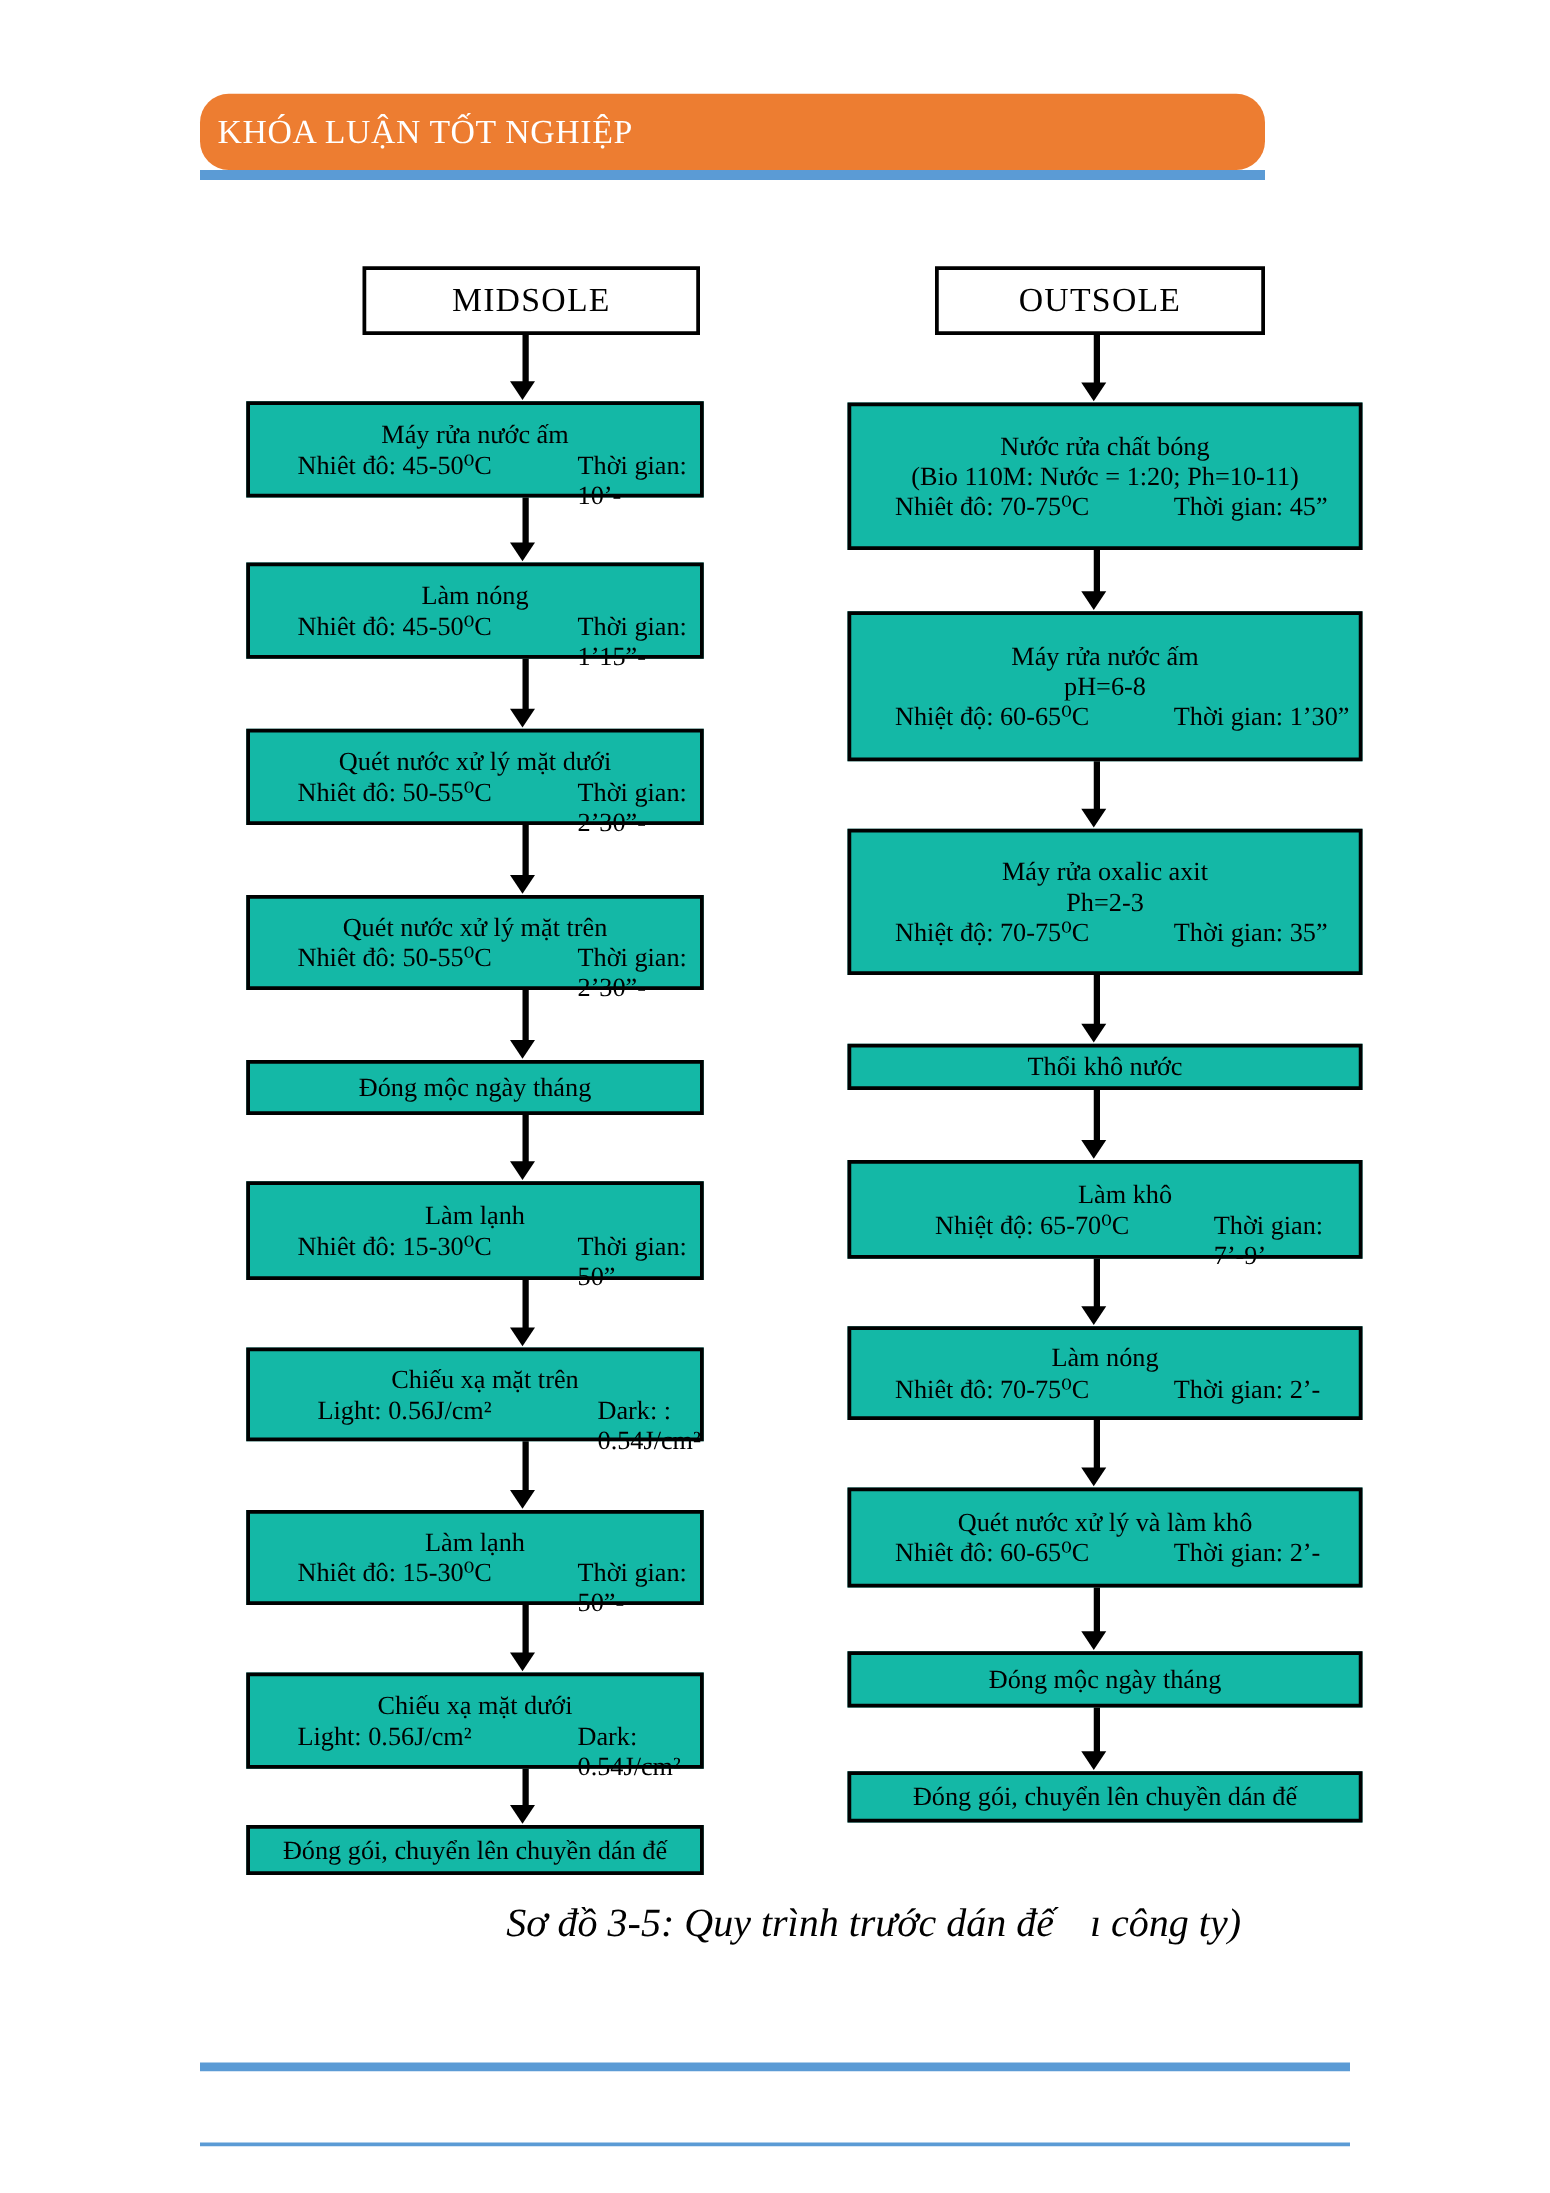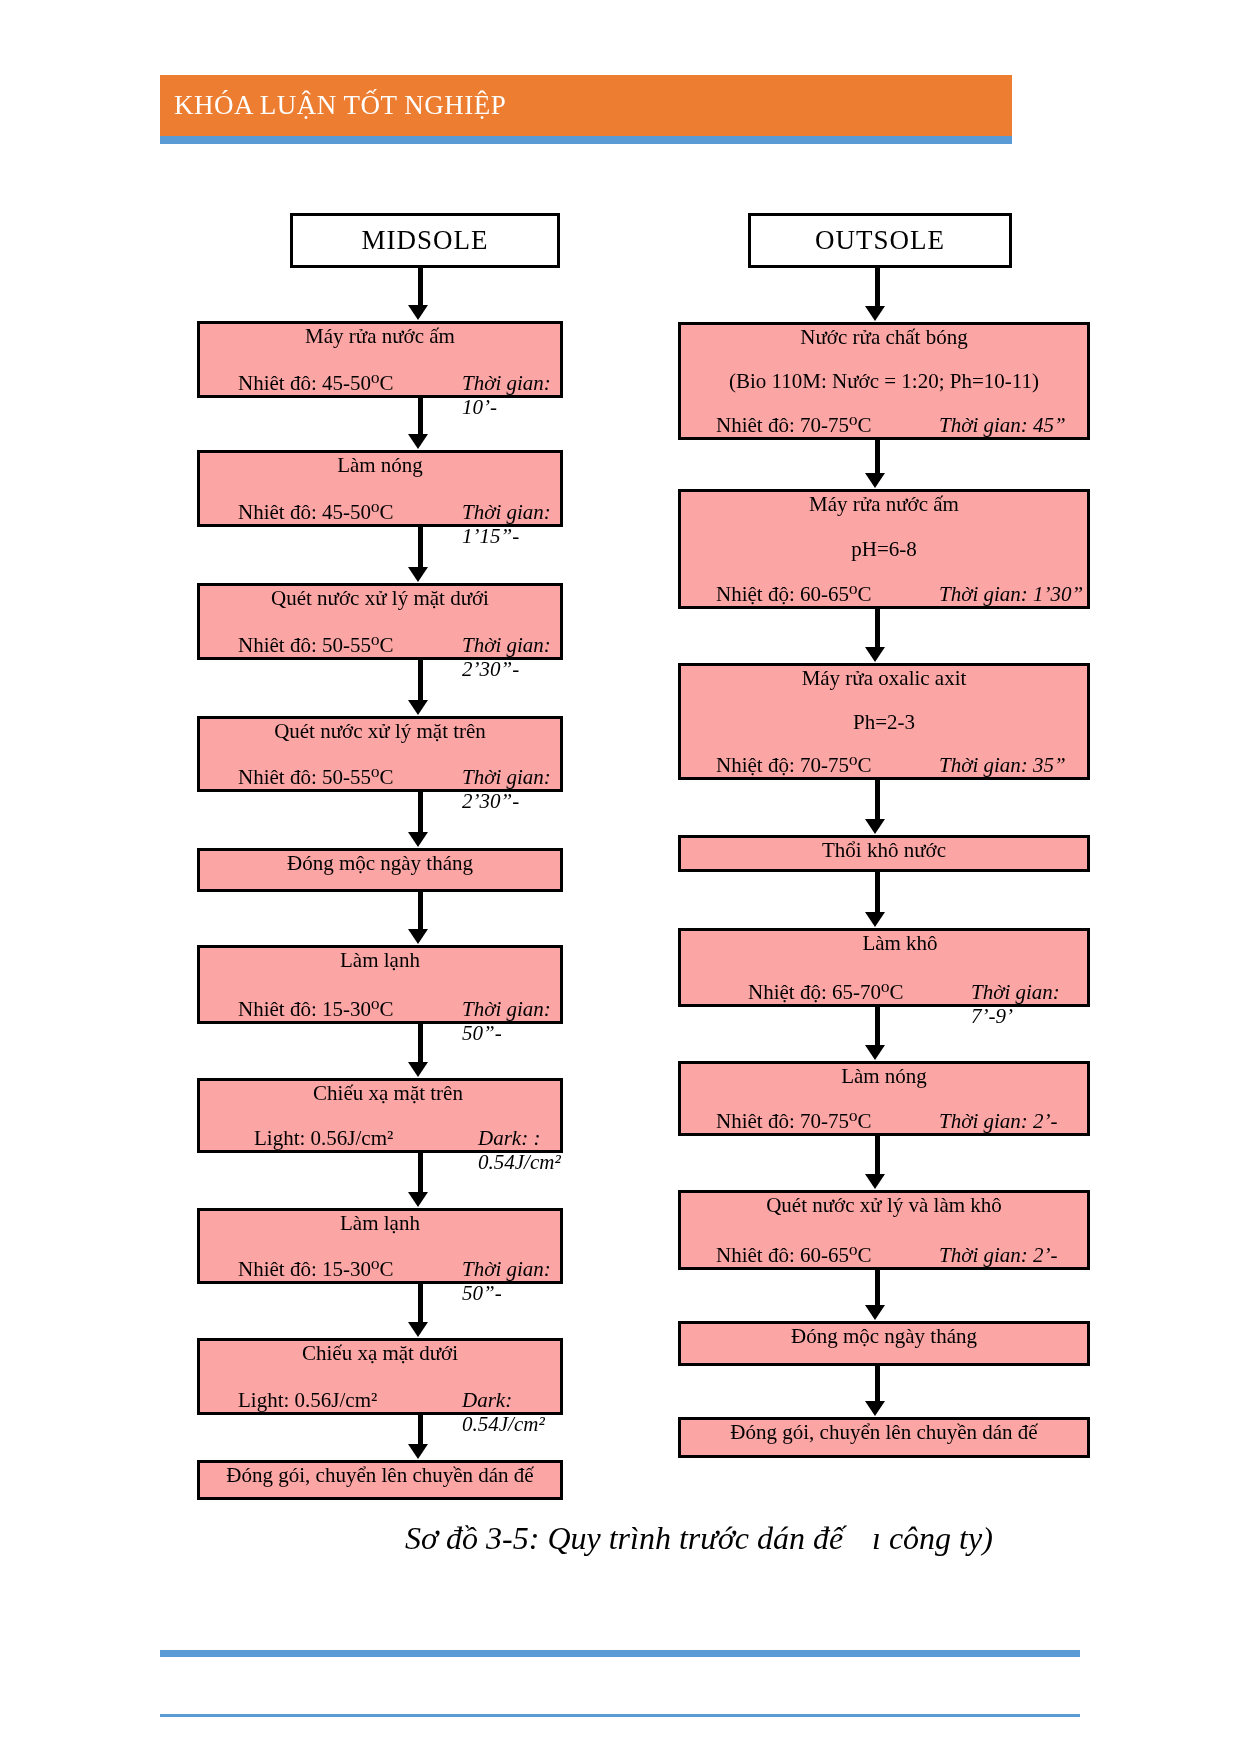--- a/index.html
+++ b/index.html
@@ -1,37 +1,37 @@
 <!DOCTYPE html>
 <html><head>
 <meta charset="utf-8">
 <style>
   html,body{margin:0;padding:0;background:#ffffff;}
   .page{
     position:relative;width:1240px;height:1754px;background:#ffffff;
     font-family:"Liberation Serif","DejaVu Serif",serif;color:#000;overflow:hidden;
   }
   
-  .hdr-bar{position:absolute;left:160px;top:75px;width:852px;height:61px;display:flex;align-items:center;}
+  .hdr-bar{position:absolute;left:160px;top:75px;width:852px;height:61px;display:flex;align-items:center;border-radius:23px;}
   .hdr-title{color:#ffffff;font-size:27px;padding-left:14px;letter-spacing:0.5px;}
   .hdr-stripe{position:absolute;left:160px;top:136px;width:852px;height:8px;}
   
   .fc-colhead{
     position:absolute;border:3px solid #000;box-sizing:border-box;background:#fff;
     display:flex;align-items:center;justify-content:center;font-size:27px;letter-spacing:1px;
   }
   .fc-box{
-    position:absolute;border:3px solid #000;box-sizing:border-box;background:#fca5a5;
-    display:flex;flex-direction:column;justify-content:space-between;font-size:21px;line-height:1.15;
+    position:absolute;border:3px solid #000;box-sizing:border-box;background:#14b8a6;
+    display:flex;flex-direction:column;justify-content:center;font-size:21px;line-height:1.15;
   }
   .fc-line-title{text-align:center;}
   .fc-line-mid{text-align:center;}
   .fc-pair{position:relative;height:24px;}
   .fc-left{position:absolute;}
-  .fc-right{position:absolute;font-style:italic;}
+  .fc-right{position:absolute;}
   .fc-shaft{position:absolute;width:5px;background:#000;}
   .fc-head{position:absolute;width:0;height:0;border-left:10px solid transparent;border-right:10px solid transparent;border-top:15px solid #000;}
   
   .caption{position:absolute;top:1520px;left:0;width:1240px;height:36px;font-style:italic;font-size:32px;}
   .caption-main{position:absolute;left:405px;top:0;}
   .caption-suffix{position:absolute;left:872px;top:0;}
   
   .foot-rule-thick{position:absolute;left:160px;top:1650px;width:920px;height:7px;}
   .foot-text{position:absolute;left:160px;top:1666px;width:920px;height:40px;font-size:25px;display:flex;justify-content:space-between;align-items:flex-start;}
   .foot-rule-thin{position:absolute;left:160px;top:1714px;width:920px;height:3px;}

